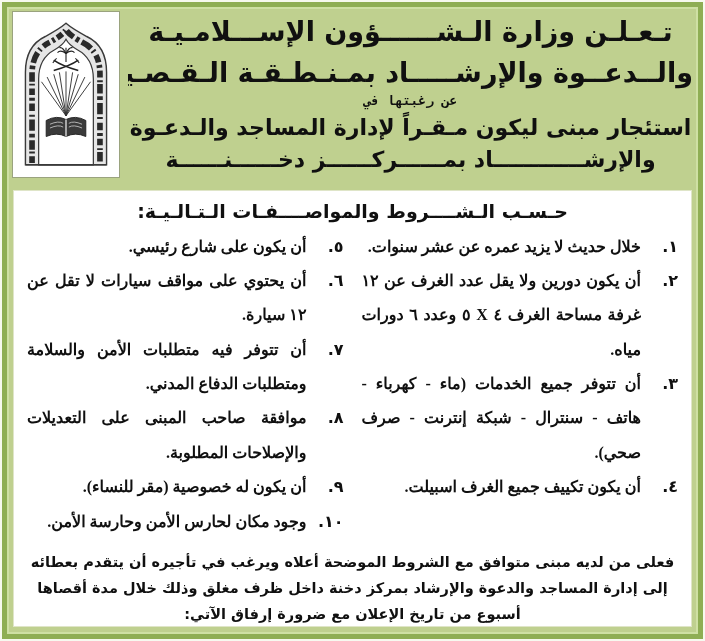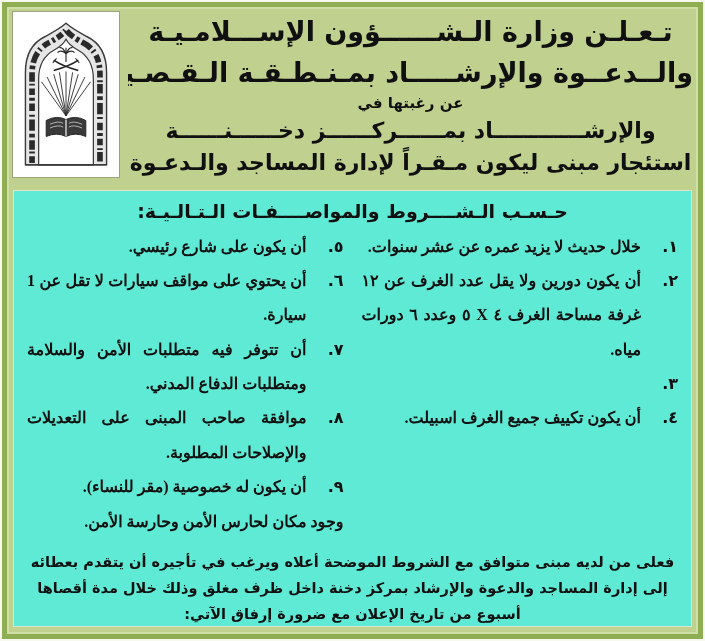--- a/index.html
+++ b/index.html
@@ -13,25 +13,25 @@
   }
   .inner{padding:9px 10px 0 10px;height:100%;box-sizing:border-box;display:flex;flex-direction:column;}
   
   .header{direction:ltr;display:flex;gap:8px;height:172px;flex:none;}
   .logo-box{
     width:106px;height:165px;background:#ffffff;border:1px solid #9aa37e;
     display:flex;align-items:center;justify-content:center;flex:none;
   }
   .header-text{flex:1;direction:rtl;text-align:center;overflow:hidden;padding-top:1px;}
   .t1{font-size:27px;font-weight:bold;line-height:1.5;white-space:nowrap;}
-  .sub{font-size:15px;font-weight:bold;line-height:1.45;}
+  .sub{font-size:13px;font-weight:bold;line-height:1.45;font-family:Liberation Mono, monospace;}
   .t2{font-size:22px;font-weight:bold;line-height:1.45;white-space:nowrap;}
   
   .content{
-    margin:7px 1px 12px 1px;flex:1;background:#5eead4;
+    margin:7px 1px 12px 1px;flex:1;background:#ffffff;
     border:1px solid #dfe5c8;
     padding:4px 13px 4px 13px;box-sizing:border-box;overflow:hidden;
   }
   .heading{font-size:19px;font-weight:bold;text-align:center;line-height:1.5;margin:2px 0 4px 0;}
   .columns{display:flex;direction:rtl;gap:18px;}
   .col{flex:1;min-width:0;}
   .item{display:flex;gap:9px;font-size:16px;font-weight:bold;line-height:2.15;}
   .item .num{flex:none;min-width:28px;text-align:right;}
   .item .txt{flex:1;text-align:justify;text-align-last:auto;font-family:Liberation Serif, serif;}
   
@@ -88,69 +88,71 @@
             <path d="M36,111 Q45,107 50,110 M36,115 Q45,111 50,114 M56,110 Q61,107 70,111 M56,114 Q61,111 70,115" stroke="#d8d8d8" stroke-width="0.8" fill="none"></path>
           </g>
           <path d="M10,154 L96,154" stroke="#3a3a3a" stroke-width="1.5"></path>
         </svg>
       </div>
 
       <div class="header-text">
         <div class="t1">تـعـلـن وزارة الـشــــــؤون الإســـلامـيـة</div>
         <div class="t1">والــدعــوة والإرشـــــاد بمـنـطـقـة الـقـصـيـم</div>
         <div class="sub">عن رغبتها في</div>
+        <div class="t2">استئجار مبنى ليكون مـقـراً لإدارة المساجد والـدعـوة</div>
         <div class="t2">والإرشــــــــــــاد بمــــــركــــــز دخــــــنــــــة</div>
-        <div class="t2">استئجار مبنى ليكون مـقـراً لإدارة المساجد والـدعـوة</div>
       </div>
     </div>
 
     <div class="content">
       <div class="heading">حـسـب الـشــــروط والمواصــــفـات الـتـالـيـة:</div>
 
       <div class="columns">
         <div class="col">
           <div class="item">
             <span class="num">١.</span>
             <span class="txt">خلال حديث لا يزيد عمره عن عشر سنوات.</span>
           </div>
           <div class="item">
             <span class="num">٢.</span>
             <span class="txt">أن يكون دورين ولا يقل عدد الغرف عن ١٢ غرفة مساحة الغرف ٤ X ٥ وعدد ٦ دورات مياه.</span>
           </div>
           <div class="item">
             <span class="num">٣.</span>
+            <span class="txt">أن تتوفر جميع الخدمات (ماء - كهرباء - هاتف - سنترال - شبكة إنترنت - صرف صحي).</span>
           </div>
           <div class="item">
             <span class="num">٤.</span>
             <span class="txt">أن يكون تكييف جميع الغرف اسبيلت.</span>
           </div>
         </div>
 
         <div class="col">
           <div class="item">
             <span class="num">٥.</span>
             <span class="txt">أن يكون على شارع رئيسي.</span>
           </div>
           <div class="item">
             <span class="num">٦.</span>
-            <span class="txt">أن يحتوي على مواقف سيارات لا تقل عن 1 سيارة.</span>
+            <span class="txt">أن يحتوي على مواقف سيارات لا تقل عن ١٢ سيارة.</span>
           </div>
           <div class="item">
             <span class="num">٧.</span>
             <span class="txt">أن تتوفر فيه متطلبات الأمن والسلامة ومتطلبات الدفاع المدني.</span>
           </div>
           <div class="item">
             <span class="num">٨.</span>
             <span class="txt">موافقة صاحب المبنى على التعديلات والإصلاحات المطلوبة.</span>
           </div>
           <div class="item">
             <span class="num">٩.</span>
             <span class="txt">أن يكون له خصوصية (مقر للنساء).</span>
           </div>
           <div class="item">
+            <span class="num">١٠.</span>
             <span class="txt">وجود مكان لحارس الأمن وحارسة الأمن.</span>
           </div>
         </div>
       </div>
 
       <p class="footer-par">فعلى من لديه مبنى متوافق مع الشروط الموضحة أعلاه ويرغب في تأجيره أن يتقدم بعطائه إلى إدارة المساجد والدعوة والإرشاد بمركز دخنة داخل ظرف مغلق وذلك خلال مدة أقصاها أسبوع من تاريخ الإعلان مع ضرورة إرفاق الآتي:</p>
 
     </div>
 
   </div>

